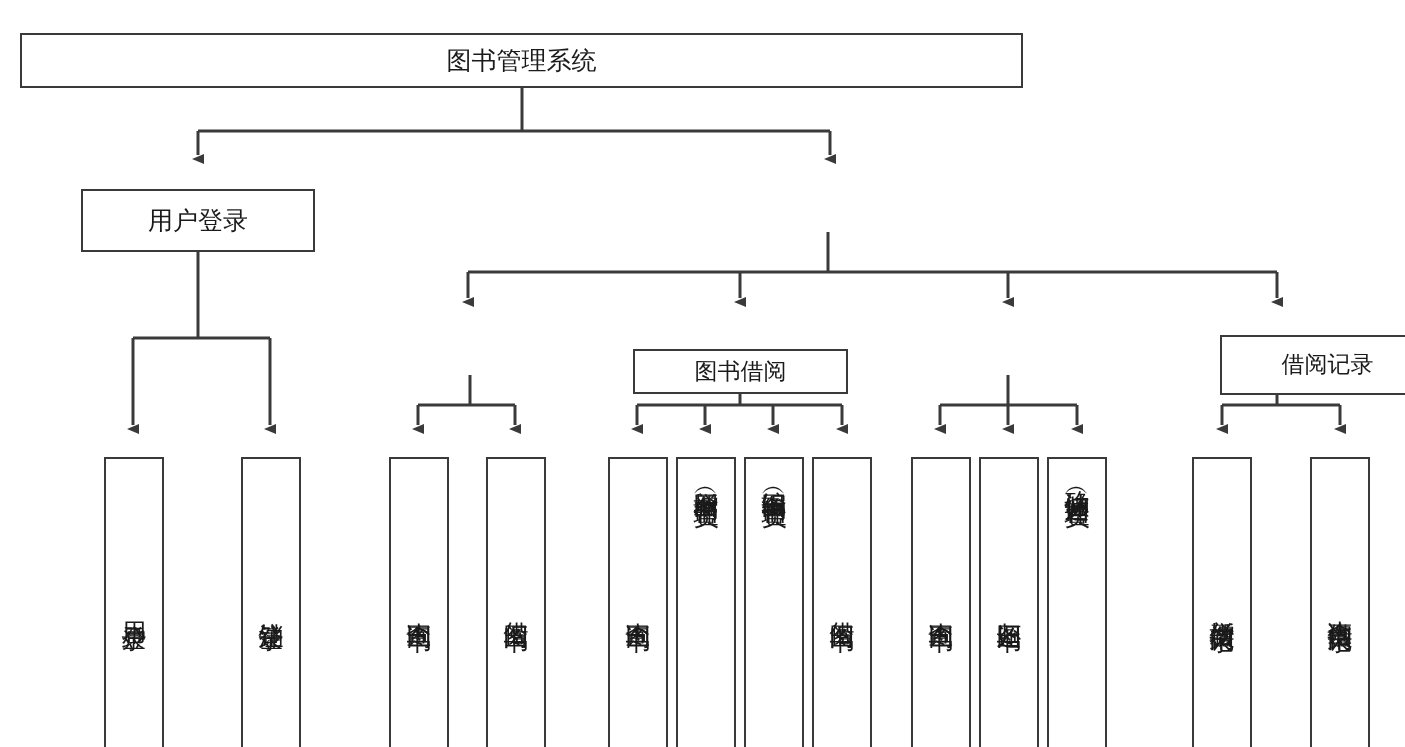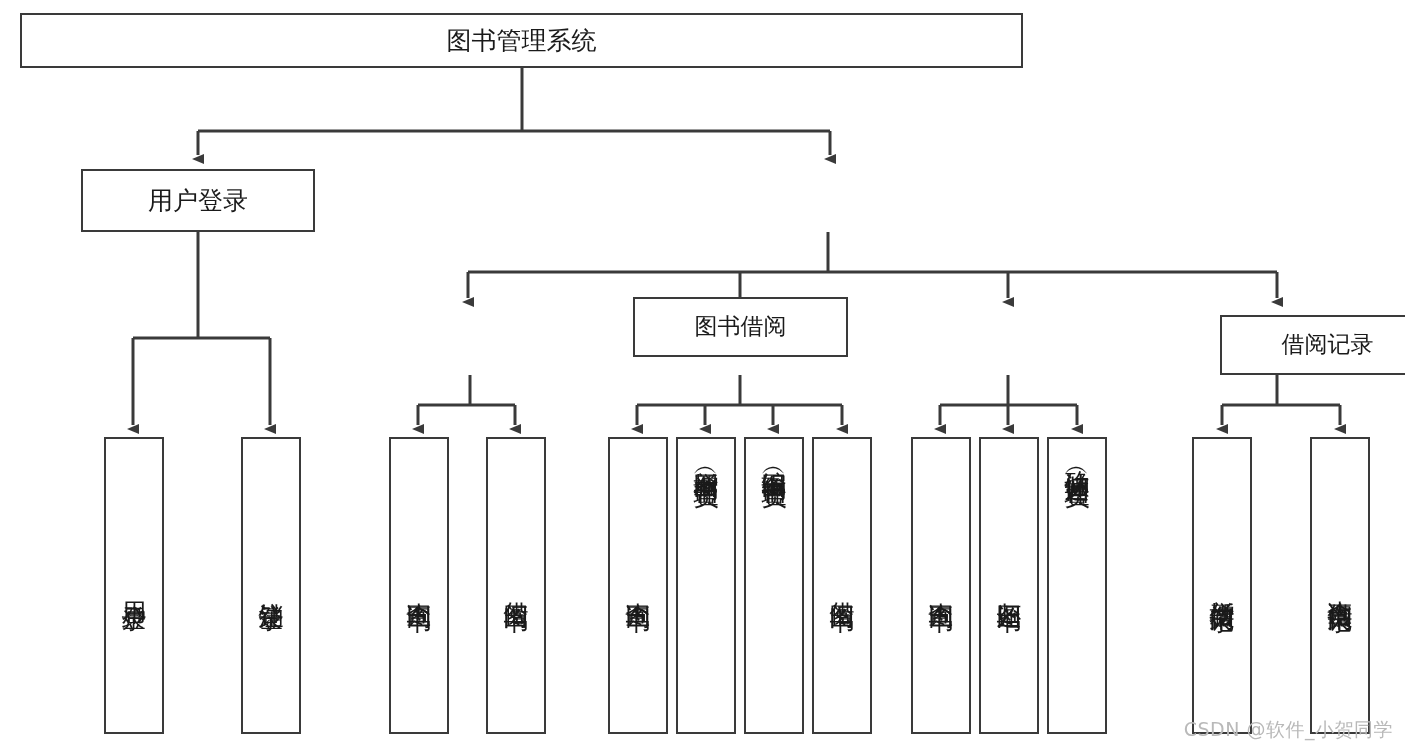--- a/index.html
+++ b/index.html
@@ -1,20 +1,20 @@
 <!DOCTYPE html>
 <html><head>
 <meta charset="utf-8">
 <style>
   html,body{margin:0;padding:0;background:#ffffff;}
   body{font-family:"DejaVu Sans","Liberation Sans",sans-serif;}
   #canvas{position:relative;width:1405px;height:747px;background:#ffffff;overflow:hidden;}
   #wires{position:absolute;left:0;top:0;width:1405px;height:747px;}
   .node{position:absolute;box-sizing:border-box;background:#ffffff;
-        border:2px solid #3a3a3a;display:flex;align-items:center;justify-content:center;}
+        border:2px solid #3a3a3a;display:flex;align-items:center;justify-content:center;margin-top:20px;}
   .node .lbl{color:#1a1a1a;line-height:1.18;text-align:center;white-space:pre;}
   .h-node .lbl{font-size:23px;}
   .h-node.big .lbl{font-size:25px;}
   
   .v-node{align-items:flex-start;justify-content:center;padding-top:12px;}
   .v-node .lbl{writing-mode:vertical-rl;text-orientation:upright;font-size:25px;
                letter-spacing:2px;line-height:1;}
   .v-node.mid{align-items:center;padding-top:0;}
   #watermark{position:absolute;right:12px;bottom:4px;font-size:19px;color:#b9b9b9;
              letter-spacing:.5px;white-space:nowrap;}
@@ -75,21 +75,21 @@
   </svg>
 
   <div class="node h-node big" style="left:20px;top:13px;width:1003px;height:55px;">
     <span class="lbl">图书管理系统</span>
   </div>
 
   <div class="node h-node big" style="left:81px;top:169px;width:234px;height:63px;">
     <span class="lbl">用户登录</span>
   </div>
 
-  <div class="node h-node" style="left:633px;top:297px;width:215px;height:60px;">
+  <div class="node h-node" style="left:633px;top:329px;width:215px;height:45px;">
     <span class="lbl">图书借阅</span>
   </div>
   <div class="node h-node" style="left:1220px;top:315px;width:215px;height:60px;">
     <span class="lbl">借阅记录</span>
   </div>
 
   <div class="node v-node mid" style="left:104px;top:437px;width:60px;height:297px;">
     <span class="lbl">用户登录</span>
   </div>
   <div class="node v-node mid" style="left:241px;top:437px;width:60px;height:297px;">
@@ -126,14 +126,13 @@
     <span class="lbl">确认归还（管理员）</span>
   </div>
 
   <div class="node v-node mid" style="left:1192px;top:437px;width:60px;height:297px;">
     <span class="lbl">新增借阅记录</span>
   </div>
   <div class="node v-node mid" style="left:1310px;top:437px;width:60px;height:297px;">
     <span class="lbl">查询借阅记录</span>
   </div>
 
-  <div id="watermark">CSDN @软件_小贺同学</div>
 </div>
 
 </body></html>

